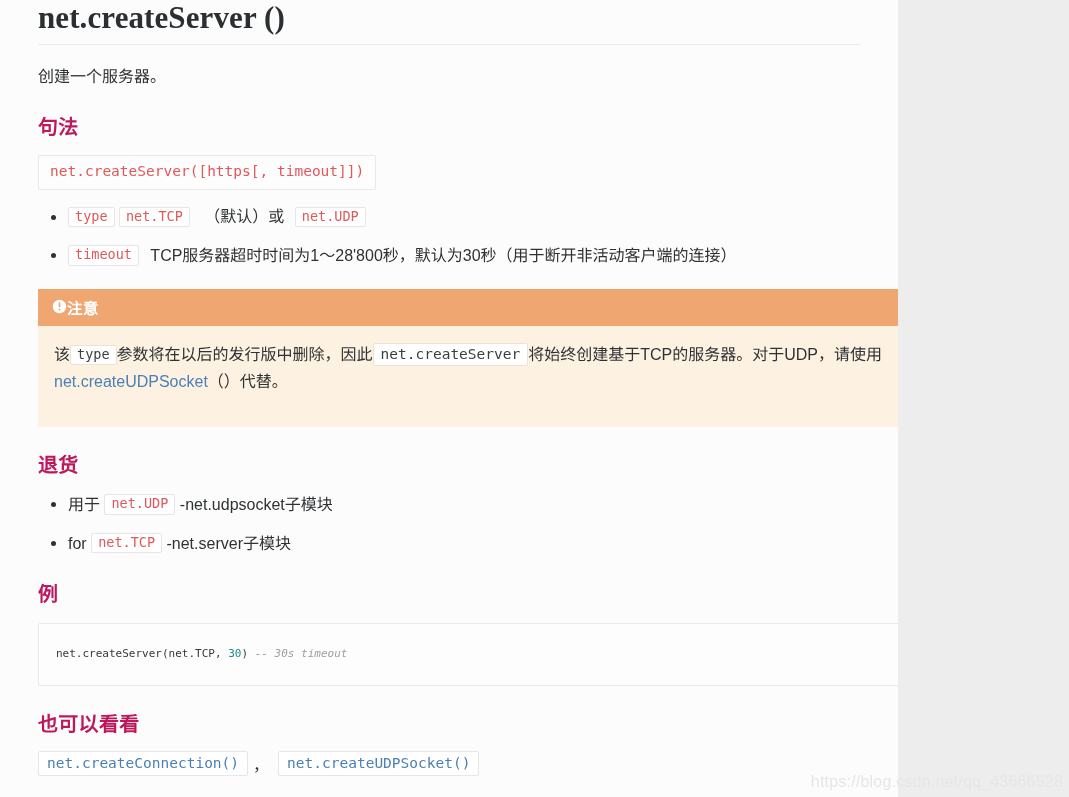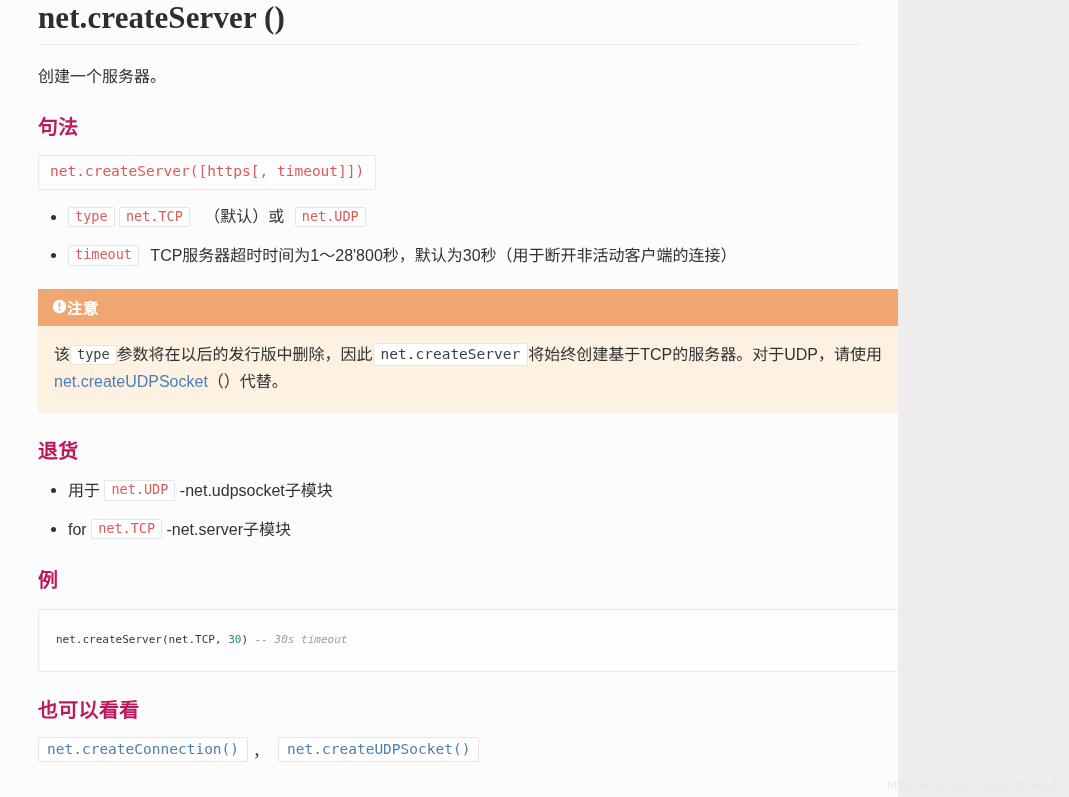--- a/index.html
+++ b/index.html
@@ -148,21 +148,21 @@
     align-items: center;
     letter-spacing: 0.4px;
   }
   .alert-icon {
     display: inline-block;
     width: 15px;
     height: 15px;
     flex: 0 0 auto;
   }
   .alert-body {
-    padding: 15px 16px 17px 16px;
+    padding: 15px 16px 31px 16px;
     font-size: 16px;
     line-height: 1.72;
     color: #2f3234;
   }
   .alert-body a.lnk {
     color: #4b7fb5;
     text-decoration: none;
   }
   .alert-body code.chip {
     background: #ffffff;
@@ -207,21 +207,21 @@
     color: #4b7fb5;
     vertical-align: baseline;
   }
 
   
   .watermark {
     position: absolute;
     right: 6px;
     bottom: 6px;
     font-family: "Liberation Sans", sans-serif;
-    font-size: 11px;
+    font-size: 16px;
     color: #e4e6e8;
     letter-spacing: 0.2px;
     white-space: nowrap;
     pointer-events: none;
   }
 </style>
 </head>
 <body>
 
 <div id="page">

